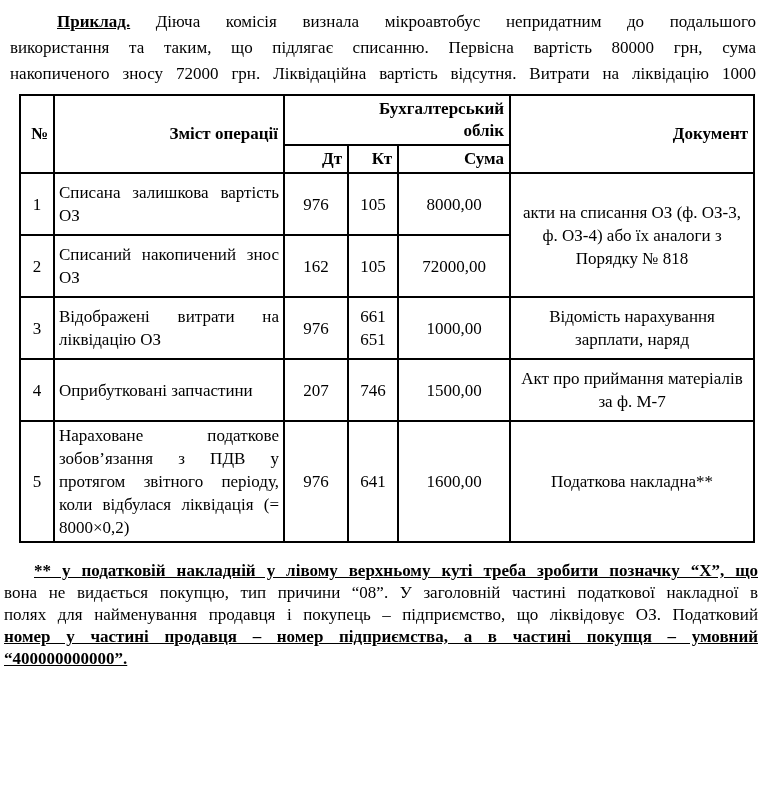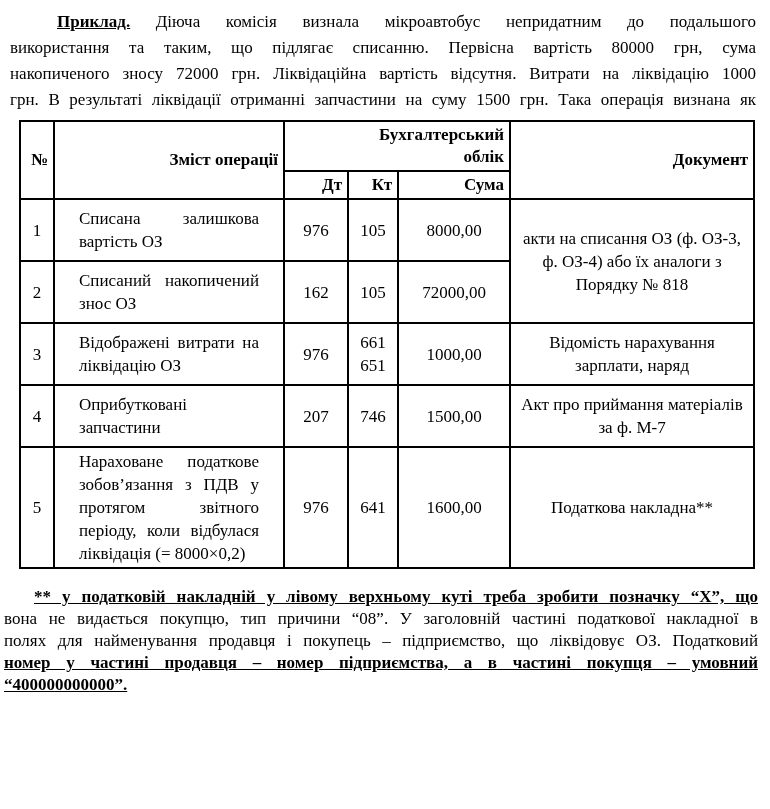--- a/index.html
+++ b/index.html
@@ -56,39 +56,38 @@
   col.c-kt      { width: 50px; }
   col.c-sum     { width: 112px; }
   col.c-doc     { width: 244px; }
   tr.h1 { height: 42px; }
   tr.h2 { height: 26px; }
   tr.body-row { height: 62px; }
   td.cell-center { text-align: center; }
   td.cell-content {
     text-align: justify;
     text-align-last: left;
-    padding: 2px 24px;
+    padding: 2px 4px;
   }
   .preline { white-space: pre-line; }
 
   
   .footnotes {
     margin: 17px 12px 0 4px;
     font-size: 17px;
     line-height: 22px;
   }
 </style>
 </head>
 <body>
 
 <div class="intro">
   <div class="pline first-i"><span class="bold">Приклад.</span> <span>Діюча комісія визнала мікроавтобус непридатним до подальшого</span></div>
   <div class="pline">використання та таким, що підлягає списанню. Первісна вартість 80000 грн, сума</div>
   <div class="pline">накопиченого зносу 72000 грн. Ліквідаційна вартість відсутня. Витрати на ліквідацію 1000</div>
-  <div class="pline">грн. В результаті ліквідації отриманні запчастини на суму 1500 грн. Така операція визнана як</div>
 </div>
 
 <table class="acc">
   <colgroup>
     <col class="c-no">
       <col class="c-content">
       <col class="c-dt">
       <col class="c-kt">
       <col class="c-sum">
       <col class="c-doc">

